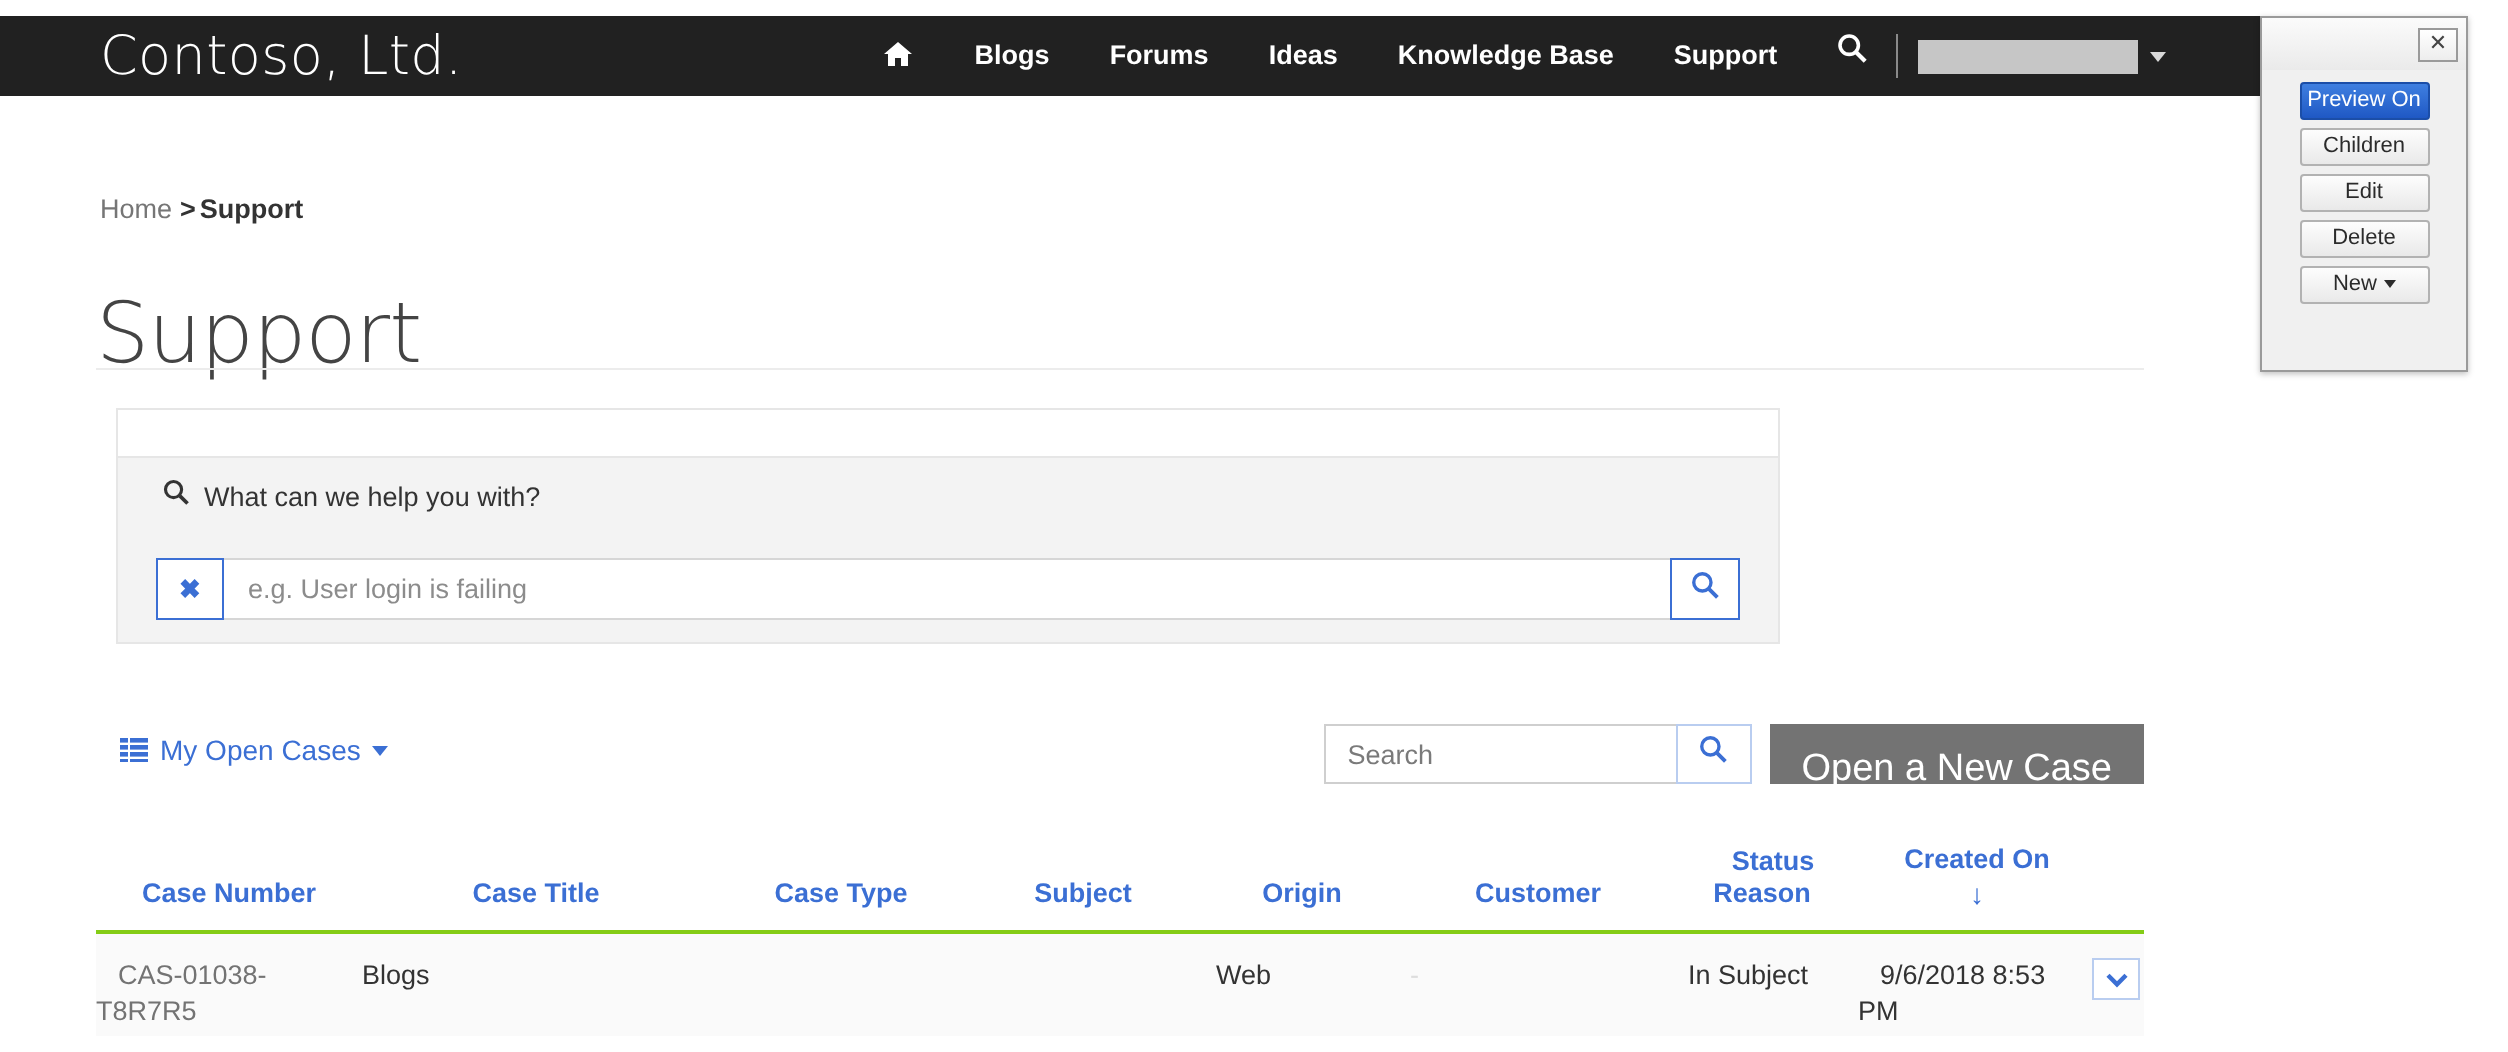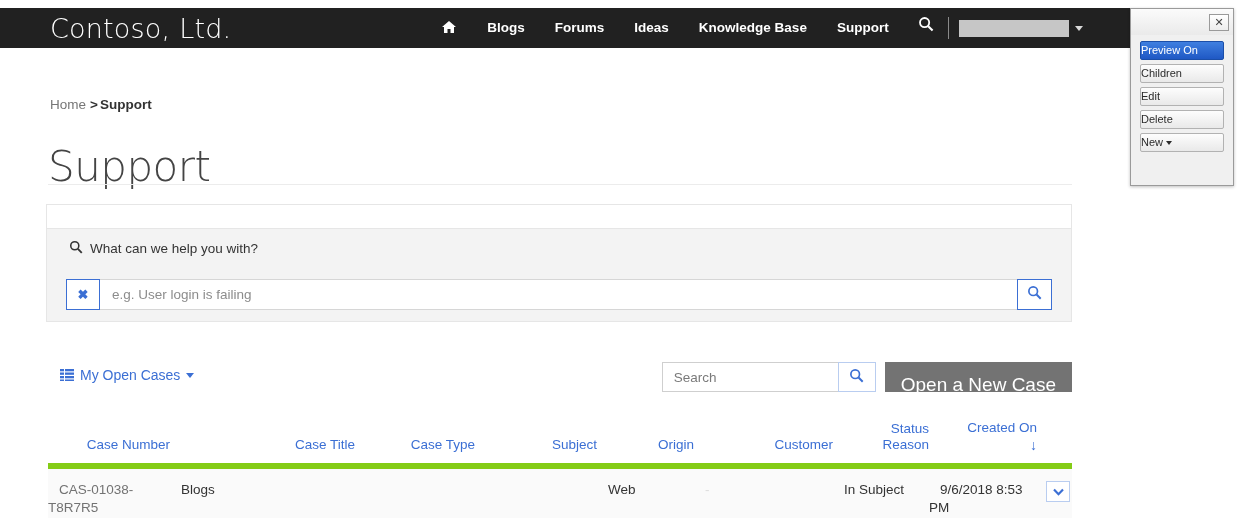--- a/index.html
+++ b/index.html
@@ -128,23 +128,23 @@
     left: 48px;
     top: 184px;
     width: 1024px;
     height: 1px;
     background: #ececec;
   }
 
   
   .kb-panel {
     position: absolute;
-    left: 46px;
+    left: 58px;
     top: 204px;
-    width: 1026px;
+    width: 832px;
     border: 1px solid #e6e6e6;
     border-top: none;
     box-sizing: border-box;
   }
   .kb-strip {
     height: 24px;
     background: #ffffff;
     border-top: 1px solid #e6e6e6;
     box-sizing: border-box;
   }
@@ -290,25 +290,25 @@
     position: absolute;
     left: 48px;
     top: 414px;
     width: 1024px;
     border-collapse: collapse;
     table-layout: fixed;
   }
   .cases-table th {
     color: #3b6fd4;
     font-size: 13.5px;
-    font-weight: normal;
-    text-align: right;
+    font-weight: bold;
+    text-align: center;
     vertical-align: bottom;
     padding: 0 0 10px 0;
-    border-bottom: 6px solid #84cc16;
+    border-bottom: 2px solid #84cc16;
     height: 52px;
     box-sizing: border-box;
   }
   .cases-table th .th-inner { padding-left: 11px; line-height: 16px; }
   .sort-arrow {
     display: block;
     color: #3b6fd4;
     font-size: 14px;
     line-height: 14px;
     margin-top: 1px;
@@ -372,28 +372,29 @@
     background: linear-gradient(#ffffff, #ededed);
     font-size: 11px;
     color: #444444;
     line-height: 15px;
     text-align: center;
     cursor: pointer;
     box-sizing: border-box;
   }
   .edit-btn {
     display: block;
-    width: 84px;
+    width: 65px;
     height: 19px;
     margin: 4px auto 0 auto;
     border: 1px solid #b2b2b2;
     background: linear-gradient(#fdfdfd, #e9e9e9);
     font-size: 11px;
     color: #2b2b2b;
     line-height: 17px;
+    text-align: center;
     cursor: pointer;
     box-sizing: border-box;
     font-family: "Liberation Sans", sans-serif;
     border-radius: 2px;
   }
   .edit-btn.primary {
     background: linear-gradient(#3f7fe0, #1f58c4);
     border: 1px solid #1b4ea8;
     color: #ffffff;
     margin-top: 6px;

